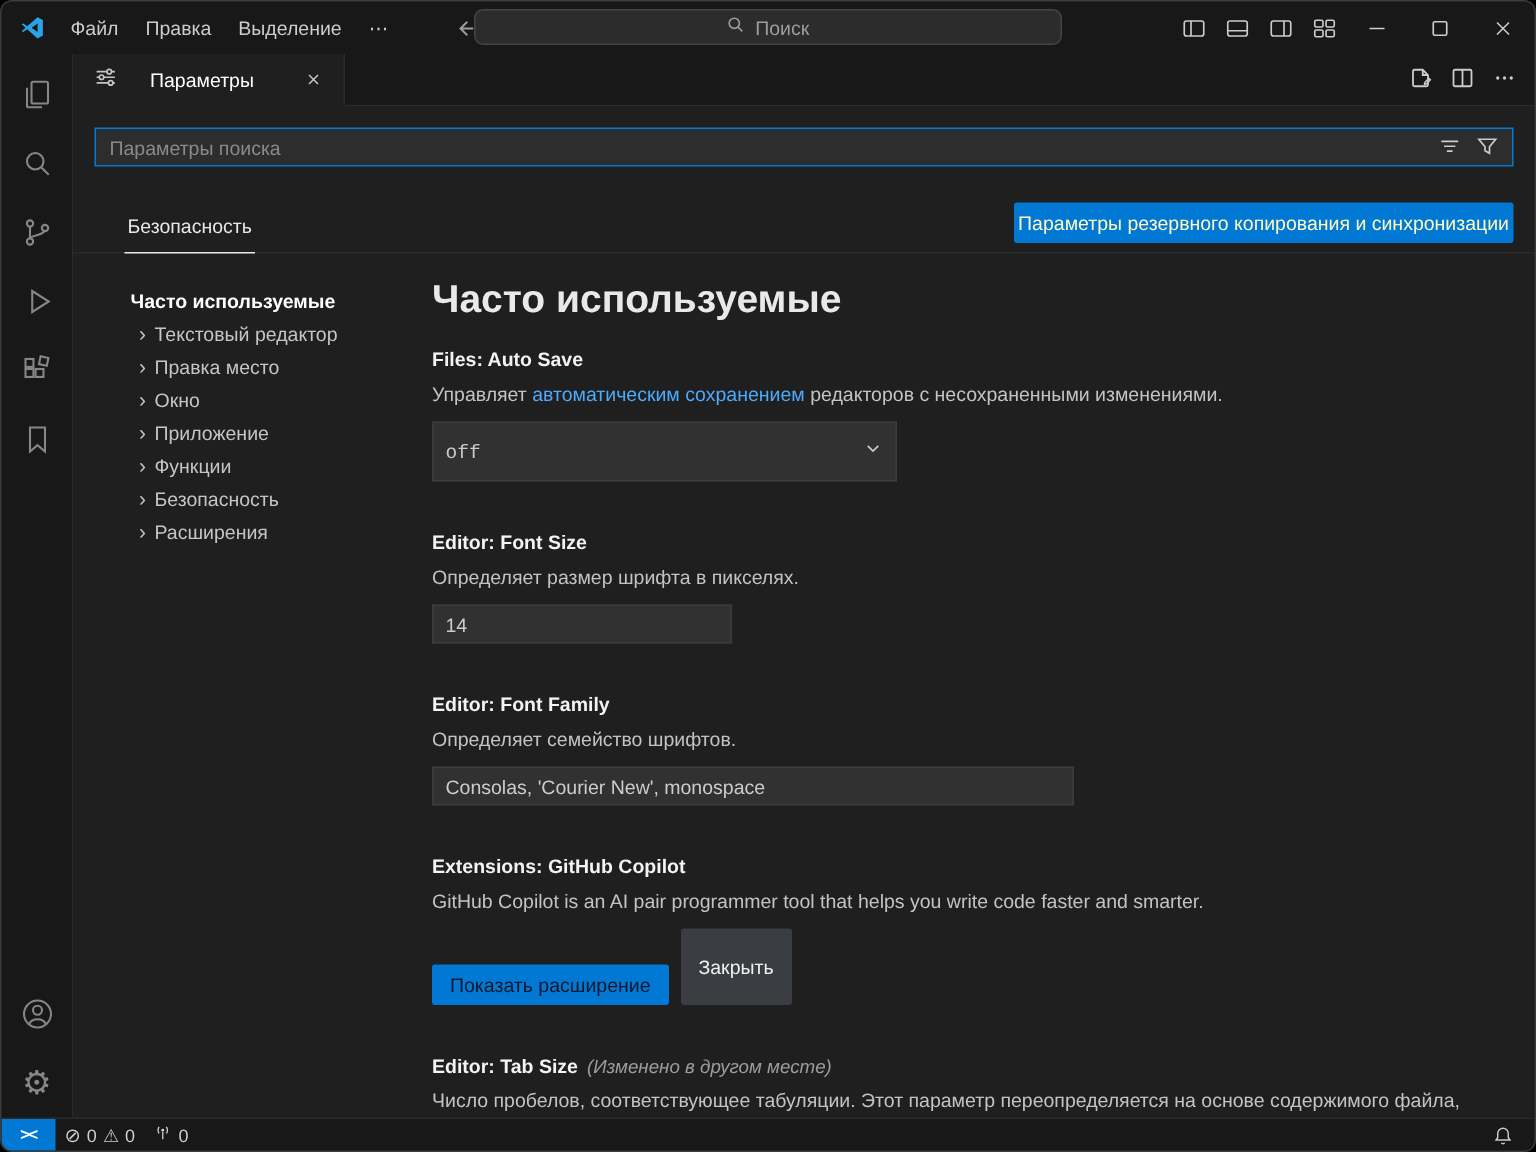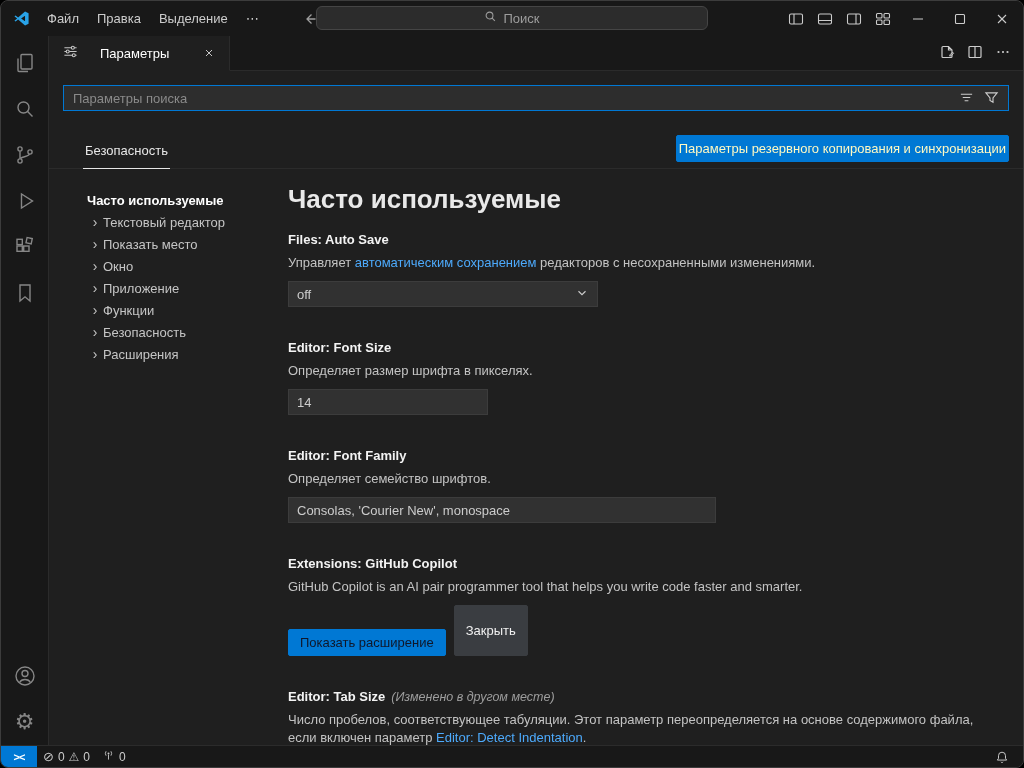--- a/index.html
+++ b/index.html
@@ -60,22 +60,22 @@
   .toc-item .chev::before { content:"›"; font-size:14px; line-height:1; }
   .toc-item.active { color:#ffffff; font-weight:bold; }
 
   .content { flex:1; padding:14px 24px 0 0; min-width:0; overflow:hidden; }
   .content h1 { font-size:26px; font-weight:600; color:#e9e9e9; line-height:32px; margin:0 0 16px 0; }
   .setting-item { margin-bottom:32px; }
   .setting-title { font-weight:bold; color:#f3f3f3; line-height:18px; margin-bottom:5px; }
   .setting-note { font-weight:normal; font-style:italic; color:#9d9d9d; font-size:12.5px; margin-left:6px; }
   .setting-desc { color:#c3c3c3; line-height:18px; margin-bottom:9px; max-width:715px; }
   .desc-link { color:#4daafc; cursor:pointer; }
-  .ctrl-select { width:310px; height:26px; background:#313131; border:1px solid #3c3c3c; display:flex;
-    align-items:center; justify-content:space-between; padding:0 8px; color:#cccccc; cursor:default; }
+  .ctrl-select { width:310px; height:40px; background:#313131; border:1px solid #3c3c3c; display:flex;
+    align-items:center; justify-content:space-between; padding:0 8px; color:#cccccc; cursor:default;font-family:Liberation Mono, monospace; }
   .ctrl-input { height:26px; background:#313131; border:1px solid #3c3c3c; color:#cccccc; padding:0 8px;
     font-size:13px; font-family:inherit; outline:none; }
   .ctrl-input.w-sm { width:200px; }
   .ctrl-input.w-lg { width:428px; }
   .btn-row { display:flex; gap:8px; }
   .btn { font-size:13px; padding:5px 11px; border-radius:2px; font-family:inherit; cursor:pointer; border:1px solid transparent; }
   .btn.primary { background:#0078d4; color:#0f172a; border-color:#0078d4;margin-top:24px; }
   .btn.secondary { background:#3a3d41; color:#f0f0f0; border-color:#3a3d41; }
 
   
@@ -298,21 +298,21 @@
           <div class="toc">
             <div class="toc-item active">
               <span class="toc-label">Часто используемые</span>
             </div>
             <div class="toc-item">
               <span class="chev"></span>
               <span class="toc-label">Текстовый редактор</span>
             </div>
             <div class="toc-item">
               <span class="chev"></span>
-              <span class="toc-label">Показать место</span>
+              <span class="toc-label">Правка место</span>
             </div>
             <div class="toc-item">
               <span class="chev"></span>
               <span class="toc-label">Окно</span>
             </div>
             <div class="toc-item">
               <span class="chev"></span>
               <span class="toc-label">Приложение</span>
             </div>
             <div class="toc-item">

